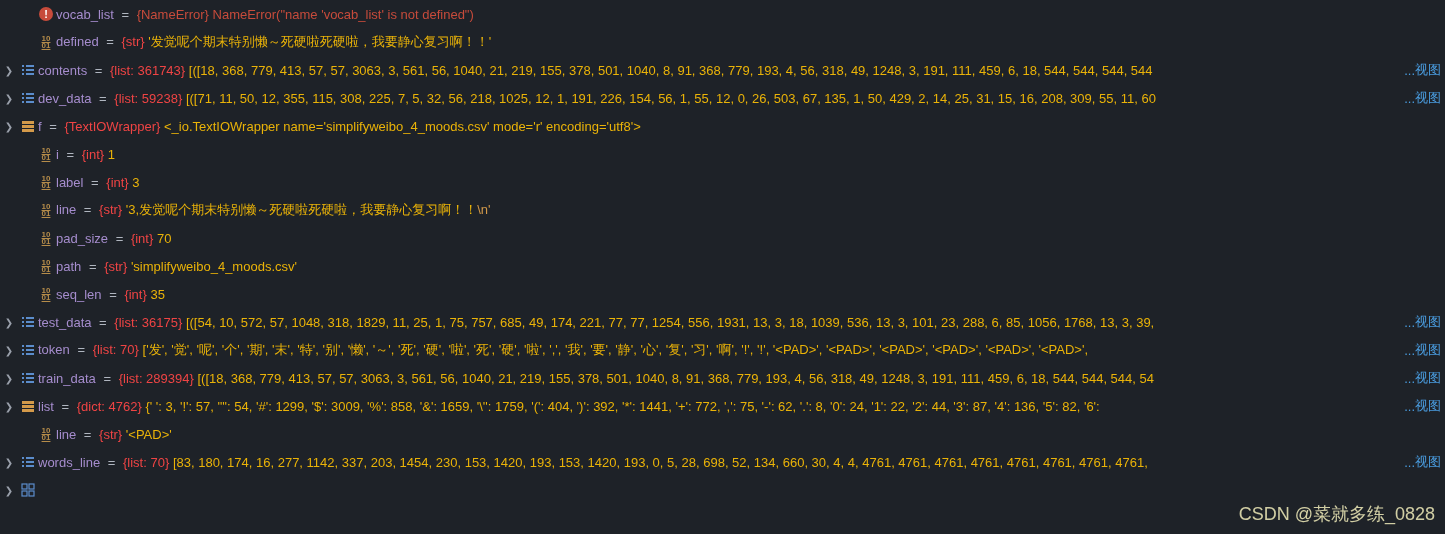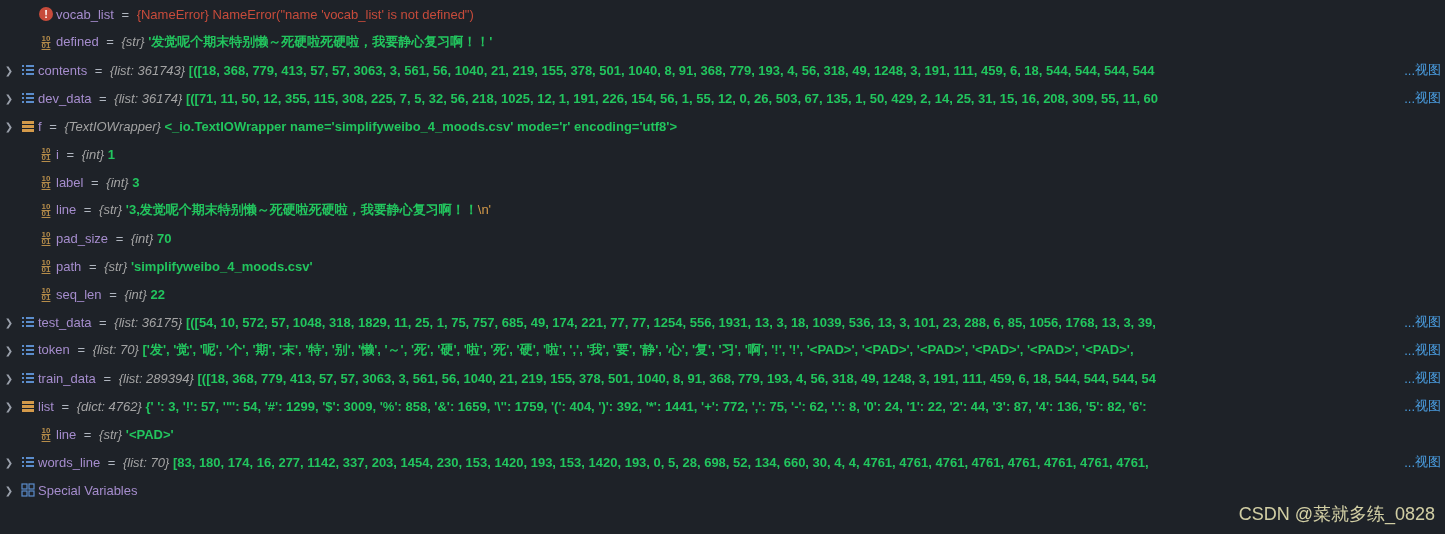--- a/index.html
+++ b/index.html
@@ -52,22 +52,22 @@
     width: 14px;
     height: 14px;
     display: inline-flex;
     align-items: center;
     justify-content: center;
     font-size: 11px;
     font-weight: bold;
   }
   .name { color: #a68dce; margin-top: 42px; }
   .eq { color: #b0b6c0; margin: 0 4px; }
-  .type { color: #a3a3a3; font-style: italic; }
-  .value { color: #22c55e; font-weight: bold; }
+  .type { color: #ef4444; }
+  .value { color: #eab308; }
   .value-err { color: #c74b3b; margin-top: 17px; }
   .newline { color: #d49a4a; }
   .content {
     flex: 1;
     overflow: hidden;
     white-space: nowrap;
     text-overflow: clip;
   }
   .viewlink {
     position: absolute;
@@ -134,21 +134,21 @@
       <span class="icon">
         <svg width="14" height="14" viewBox="0 0 14 14">
           <rect x="1" y="2" width="2" height="2" fill="#5b8dcc"></rect>
           <rect x="5" y="2" width="8" height="2" fill="#5b8dcc"></rect>
           <rect x="1" y="6" width="2" height="2" fill="#5b8dcc"></rect>
           <rect x="5" y="6" width="8" height="2" fill="#5b8dcc"></rect>
           <rect x="1" y="10" width="2" height="2" fill="#5b8dcc"></rect>
           <rect x="5" y="10" width="8" height="2" fill="#5b8dcc"></rect>
         </svg>
       </span>
-      <span class="content"><span class="name">dev_data</span><span class="eq"> = </span><span class="type">{list: 36174}</span> <span class="value">[([71, 11, 50, 12, 355, 115, 308, 225, 7, 5, 32, 56, 218, 1025, 12, 1, 191, 226, 154, 56, 1, 55, 12, 0, 26, 503, 67, 135, 1, 50, 429, 2, 14, 25, 31, 15, 16, 208, 309, 55, 11, 60</span></span>
+      <span class="content"><span class="name">dev_data</span><span class="eq"> = </span><span class="type">{list: 59238}</span> <span class="value">[([71, 11, 50, 12, 355, 115, 308, 225, 7, 5, 32, 56, 218, 1025, 12, 1, 191, 226, 154, 56, 1, 55, 12, 0, 26, 503, 67, 135, 1, 50, 429, 2, 14, 25, 31, 15, 16, 208, 309, 55, 11, 60</span></span>
       <span class="viewlink">
         <span class="ellipsis">...</span>
         <span>视图</span>
       </span>
     </div>
     <div class="row">
       <span class="arrow" style="transform: none; font-size: 10px; color: rgb(154, 160, 171);">❯</span>
       <span class="icon">
         <svg width="14" height="14" viewBox="0 0 14 14">
           <rect x="1" y="2" width="12" height="3" fill="#d49a4a"></rect>
@@ -197,21 +197,21 @@
         <span class="bin-icon" style="line-height: 7px; font-size: 8px;">10<br>01</span>
       </span>
       <span class="content"><span class="name">path</span><span class="eq"> = </span><span class="type">{str}</span> <span class="value">'simplifyweibo_4_moods.csv'</span></span>
     </div>
     <div class="row">
       <span class="arrow"></span>
       <span style="width: 18px; flex-shrink: 0;"></span>
       <span class="icon">
         <span class="bin-icon" style="line-height: 7px; font-size: 8px;">10<br>01</span>
       </span>
-      <span class="content"><span class="name">seq_len</span><span class="eq"> = </span><span class="type">{int}</span> <span class="value">22</span></span>
+      <span class="content"><span class="name">seq_len</span><span class="eq"> = </span><span class="type">{int}</span> <span class="value">35</span></span>
     </div>
     <div class="row">
       <span class="arrow" style="transform: none; font-size: 10px; color: rgb(154, 160, 171);">❯</span>
       <span class="icon">
         <svg width="14" height="14" viewBox="0 0 14 14">
           <rect x="1" y="2" width="2" height="2" fill="#5b8dcc"></rect>
           <rect x="5" y="2" width="8" height="2" fill="#5b8dcc"></rect>
           <rect x="1" y="6" width="2" height="2" fill="#5b8dcc"></rect>
           <rect x="5" y="6" width="8" height="2" fill="#5b8dcc"></rect>
           <rect x="1" y="10" width="2" height="2" fill="#5b8dcc"></rect>
@@ -304,17 +304,16 @@
     <div class="row">
       <span class="arrow" style="transform: none; font-size: 10px; color: rgb(154, 160, 171);">❯</span>
       <span class="icon">
         <svg width="14" height="14" viewBox="0 0 14 14">
           <rect x="1" y="1" width="5" height="5" fill="none" stroke="#5b8dcc" stroke-width="1.2"></rect>
           <rect x="8" y="1" width="5" height="5" fill="none" stroke="#5b8dcc" stroke-width="1.2"></rect>
           <rect x="1" y="8" width="5" height="5" fill="none" stroke="#5b8dcc" stroke-width="1.2"></rect>
           <rect x="8" y="8" width="5" height="5" fill="none" stroke="#5b8dcc" stroke-width="1.2"></rect>
         </svg>
       </span>
-      <span class="content"><span class="name">Special Variables</span></span>
     </div>
   </div>
 
 <div class="watermark">CSDN @菜就多练_0828</div>
 
 </body></html>

